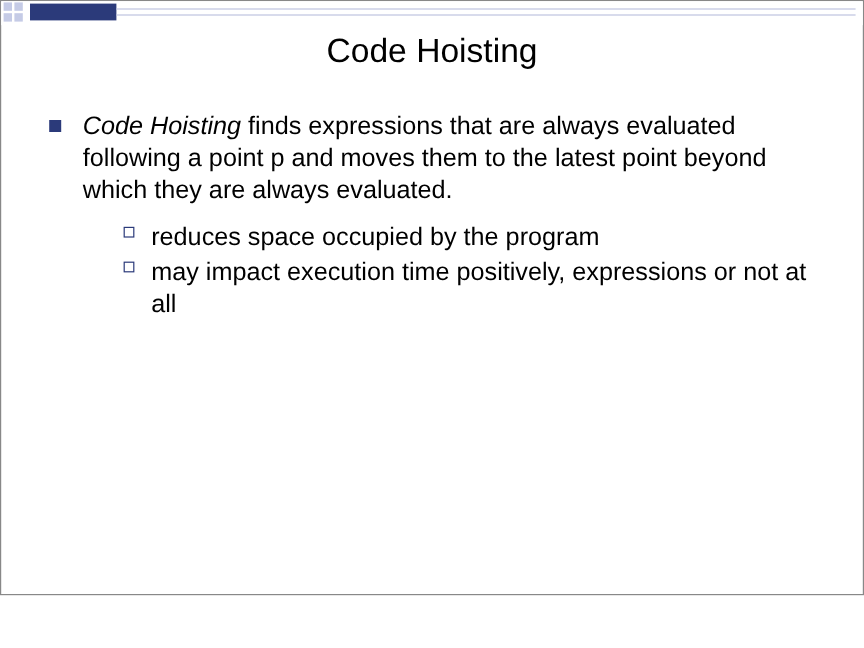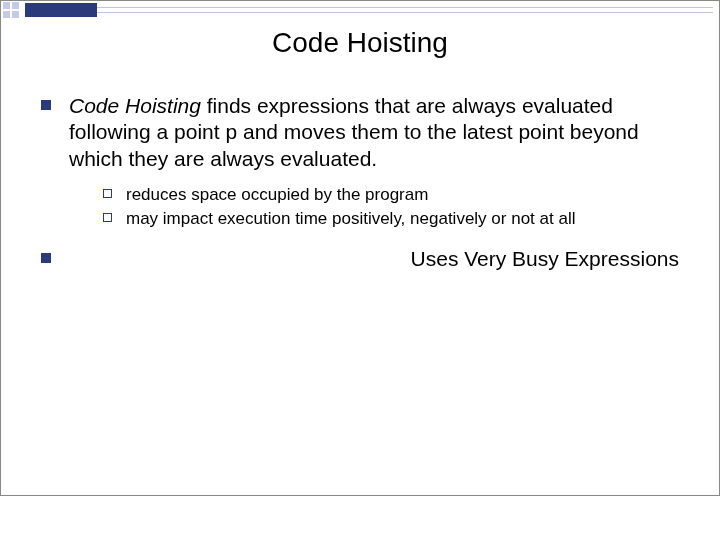--- a/index.html
+++ b/index.html
@@ -87,21 +87,21 @@
   }
   .sub-sq {
     flex: 0 0 auto;
     width: 9px; height: 9px;
     border: 1px solid #2b3a7a;
     background: #fff;
     margin-top: 5px;
     margin-right: 14px;
   }
   .sub-text {
-    font-size: 17px;
+    font-size: 21px;
     line-height: 1.3;
     color: #000;
   }
 </style>
 </head>
 <body>
 
 <div class="slide">
 
   <div class="top-bar">
@@ -127,25 +127,19 @@
       </div>
     </div>
 
     <div class="sub-list">
       <div class="sub-row">
         <div class="sub-sq"></div>
         <div class="sub-text">reduces space occupied by the program</div>
       </div>
       <div class="sub-row">
         <div class="sub-sq"></div>
-        <div class="sub-text">may impact execution time positively, negatively or not at all</div>
+        <div class="sub-text">may impact execution time positively, expressions or not at all</div>
       </div>
     </div>
 
-    <div class="bullet-row">
-      <div class="bullet-sq"></div>
-      <div class="bullet-text">
-        <span class="ital"></span><span>Uses Very Busy Expressions</span>
-      </div>
-    </div>
 
   </div>
 </div>
 
 </body></html>

